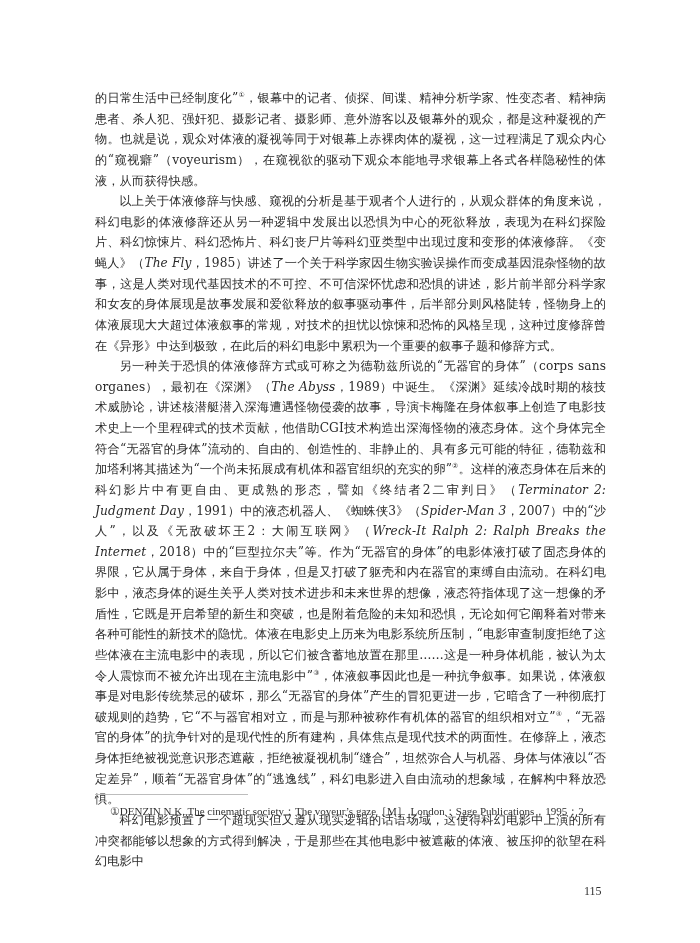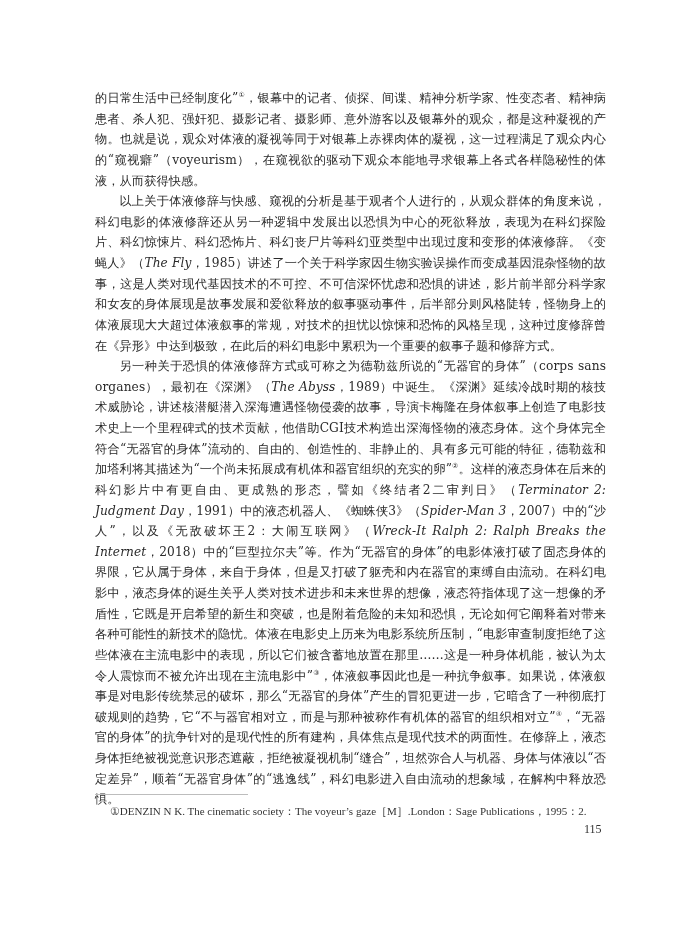--- a/index.html
+++ b/index.html
@@ -24,33 +24,34 @@
     position: absolute; left: 95px; top: 794px; width: 153px; height: 0;
     border-top: 1.5px solid #bdbdbd;
   }
   .footnotes {
     position: absolute; left: 110px; top: 804px; width: 500px;
     font-family: "Liberation Serif", "DejaVu Serif", serif;
     color: #333;
   }
   .footnotes .fn-item { font-size: 11px; line-height: 15.3px; white-space: nowrap; }
   .page-number {
-    position: absolute; left: 584px; top: 822px;
+    position: absolute; left: 584px; top: 884px;
     font-family: "Liberation Serif", "DejaVu Serif", serif;
     font-size: 12px; color: #333;
   }
 </style>
 </head>
 <body>
 
 <div class="page">
   <div class="body-text" id="body-text">
       <p><span>的日常生活中已经制度化”</span><sup class="fn">①</sup><span>，银幕中的记者、侦探、间谍、精神分析学家、性变态者、精神病患者、杀人犯、强奸犯、摄影记者、摄影师、意外游客以及银幕外的观众，都是这种凝视的产物。也就是说，观众对体液的凝视等同于对银幕上赤裸肉体的凝视，这一过程满足了观众内心的“窥视癖”（voyeurism），在窥视欲的驱动下观众本能地寻求银幕上各式各样隐秘性的体液，从而获得快感。</span></p>
       <p class="indent"><span>以上关于体液修辞与快感、窥视的分析是基于观者个人进行的，从观众群体的角度来说，科幻电影的体液修辞还从另一种逻辑中发展出以恐惧为中心的死欲释放，表现为在科幻探险片、科幻惊悚片、科幻恐怖片、科幻丧尸片等科幻亚类型中出现过度和变形的体液修辞。《变蝇人》（</span><i>The Fly</i><span>，1985）讲述了一个关于科学家因生物实验误操作而变成基因混杂怪物的故事，这是人类对现代基因技术的不可控、不可信深怀忧虑和恐惧的讲述，影片前半部分科学家和女友的身体展现是故事发展和爱欲释放的叙事驱动事件，后半部分则风格陡转，怪物身上的体液展现大大超过体液叙事的常规，对技术的担忧以惊悚和恐怖的风格呈现，这种过度修辞曾在《异形》中达到极致，在此后的科幻电影中累积为一个重要的叙事子题和修辞方式。</span></p>
       <p class="indent"><span>另一种关于恐惧的体液修辞方式或可称之为德勒兹所说的“无器官的身体”（corps sans organes），最初在《深渊》（</span><i>The Abyss</i><span>，1989）中诞生。《深渊》延续冷战时期的核技术威胁论，讲述核潜艇潜入深海遭遇怪物侵袭的故事，导演卡梅隆在身体叙事上创造了电影技术史上一个里程碑式的技术贡献，他借助CGI技术构造出深海怪物的液态身体。这个身体完全符合“无器官的身体”流动的、自由的、创造性的、非静止的、具有多元可能的特征，德勒兹和加塔利将其描述为“一个尚未拓展成有机体和器官组织的充实的卵”</span><sup class="fn">②</sup><span>。这样的液态身体在后来的科幻影片中有更自由、更成熟的形态，譬如《终结者2二审判日》（</span><i>Terminator 2: Judgment Day</i><span>，1991）中的液态机器人、《蜘蛛侠3》（</span><i>Spider-Man 3</i><span>，2007）中的“沙人”，以及《无敌破坏王2：大闹互联网》（</span><i>Wreck-It Ralph 2: Ralph Breaks the Internet</i><span>，2018）中的“巨型拉尔夫”等。作为“无器官的身体”的电影体液打破了固态身体的界限，它从属于身体，来自于身体，但是又打破了躯壳和内在器官的束缚自由流动。在科幻电影中，液态身体的诞生关乎人类对技术进步和未来世界的想像，液态符指体现了这一想像的矛盾性，它既是开启希望的新生和突破，也是附着危险的未知和恐惧，无论如何它阐释着对带来各种可能性的新技术的隐忧。体液在电影史上历来为电影系统所压制，“电影审查制度拒绝了这些体液在主流电影中的表现，所以它们被含蓄地放置在那里……这是一种身体机能，被认为太令人震惊而不被允许出现在主流电影中”</span><sup class="fn">③</sup><span>，体液叙事因此也是一种抗争叙事。如果说，体液叙事是对电影传统禁忌的破坏，那么“无器官的身体”产生的冒犯更进一步，它暗含了一种彻底打破规则的趋势，它“不与器官相对立，而是与那种被称作有机体的器官的组织相对立”</span><sup class="fn">④</sup><span>，“无器官的身体”的抗争针对的是现代性的所有建构，具体焦点是现代技术的两面性。在修辞上，液态身体拒绝被视觉意识形态遮蔽，拒绝被凝视机制“缝合”，坦然弥合人与机器、身体与体液以“否定差异”，顺着“无器官身体”的“逃逸线”，科幻电影进入自由流动的想象域，在解构中释放恐惧。</span></p>
+      <p class="indent"><span>科幻电影预置了一个超现实但又遵从现实逻辑的话语场域，这使得科幻电影中上演的所有冲突都能够以想象的方式得到解决，于是那些在其他电影中被遮蔽的体液、被压抑的欲望在科幻电影中</span></p>
     </div>
 </div>
 
 <div class="fn-rule"></div>
 
 <div class="footnotes">
   <div class="fn-item">①DENZIN N K. The cinematic society：The voyeur’s gaze［M］.London：Sage Publications，1995：2.</div>
 </div>
 
 <div class="page-number">115</div>

